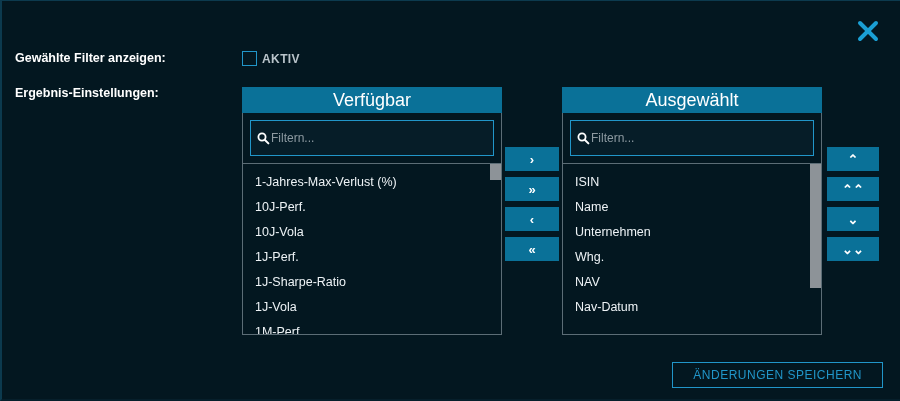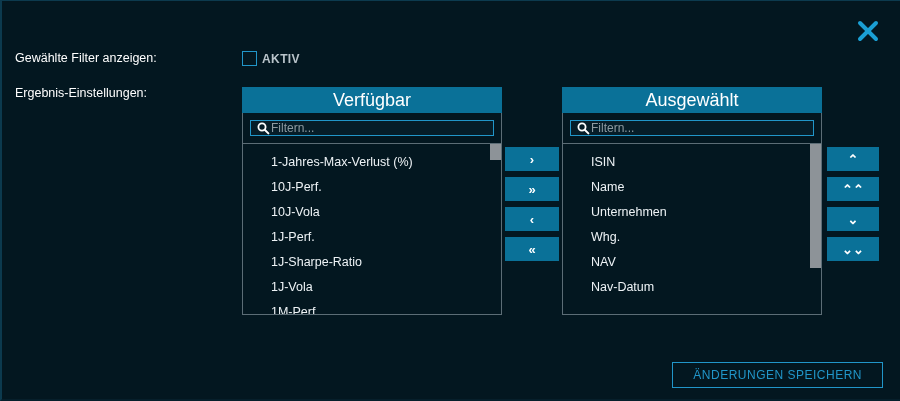--- a/index.html
+++ b/index.html
@@ -42,21 +42,21 @@
     height: 28px;
     cursor: pointer;
   }
   .close-btn svg { display: block; }
 
   
   .row-label {
     position: absolute;
     left: 13px;
     font-size: 12.5px;
-    font-weight: normal;
+    font-weight: bold;
     color: #ffffff;
     white-space: nowrap;
   }
   .label-filter   { top: 50px; }
   .label-results  { top: 85px; }
 
   
   .checkbox-row {
     position: absolute;
     left: 240px;
@@ -104,21 +104,21 @@
   .filter-wrap {
     padding: 7px 7px 7px 7px;
     background: #031720;
     border-left: 1px solid #5c6d76;
     border-right: 1px solid #5c6d76;
   }
 
   .filter-box {
     display: flex;
     align-items: center;
-    height: 16px;
+    height: 36px;
     border: 1px solid #2196c9;
     background: #061d28;
     padding: 0 5px;
     cursor: text;
   }
   .filter-box .mag {
     flex: none;
     margin-right: 1px;
     display: block;
   }
@@ -133,21 +133,20 @@
     padding: 0;
   }
   .filter-input::placeholder { color: #8d9aa1; opacity: 1; }
 
   .listbox {
     position: relative;
     height: 172px;
     background: #031720;
     border: 1px solid #5c6d76;
     overflow: hidden;
-    padding-left: 16px;
   }
   .list-inner {
     padding: 6px 0 0 0;
   }
   .list-item {
     height: 25px;
     line-height: 25px;
     padding: 0 0 0 12px;
     font-size: 12.5px;
     color: #eef3f6;

